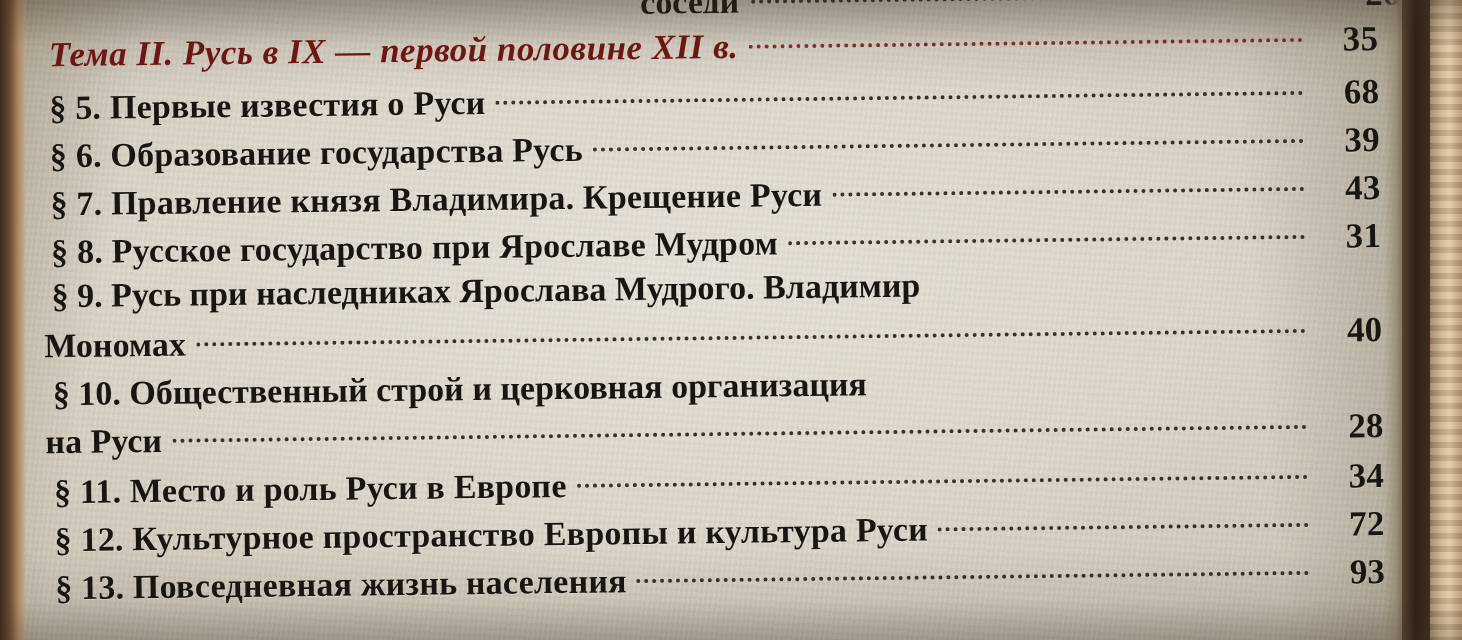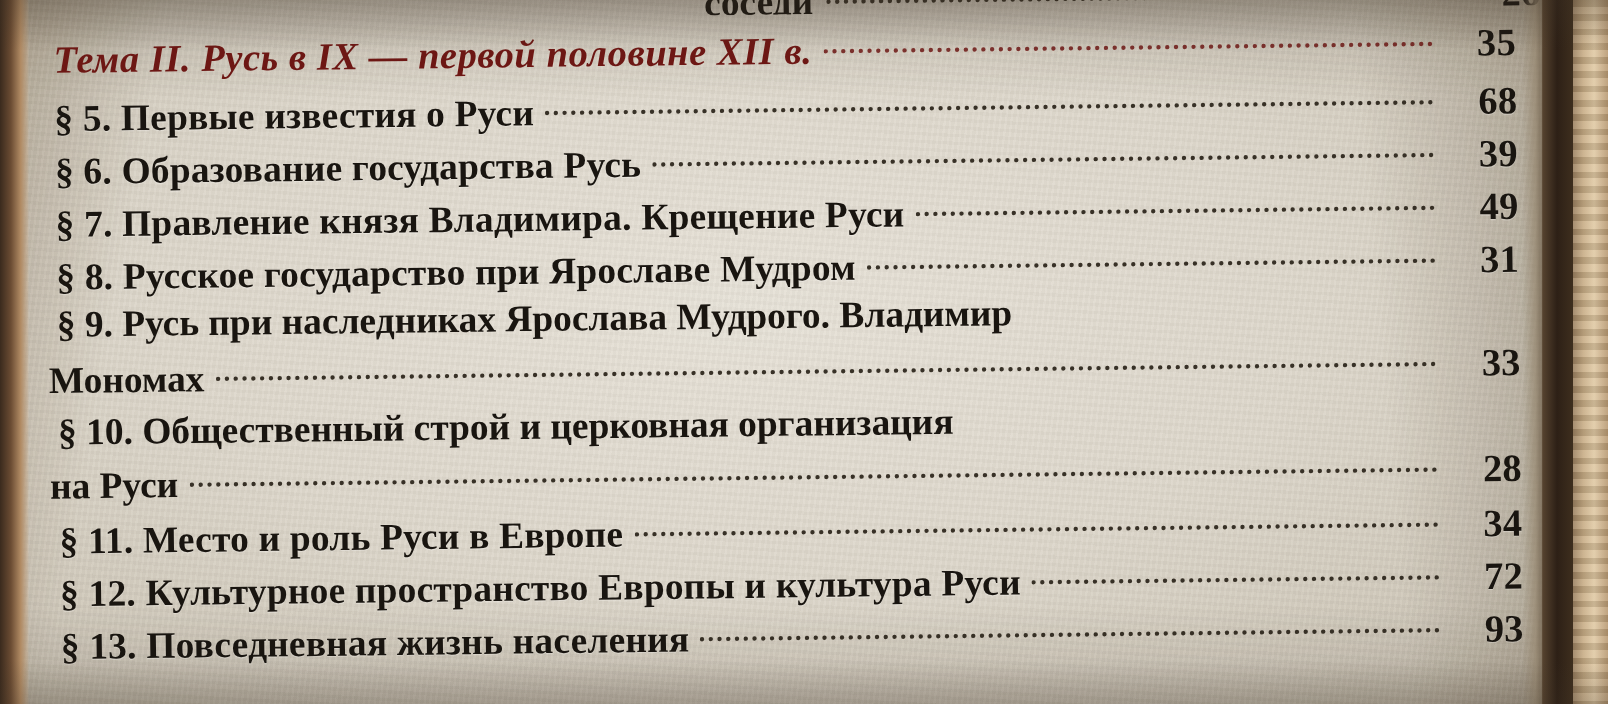--- a/index.html
+++ b/index.html
@@ -208,34 +208,34 @@
 
     <div class="toc-line" style="left:8px; top:130px; width:1330px;">
       <span class="toc-label">§ 6. Образование государства Русь</span>
       <span class="leaders"></span>
       <span class="page-num">39</span>
     </div>
 
     <div class="toc-line" style="left:8px; top:178px; width:1330px;">
       <span class="toc-label">§ 7. Правление князя Владимира. Крещение Руси</span>
       <span class="leaders"></span>
-      <span class="page-num">49</span>
+      <span class="page-num">43</span>
     </div>
 
     <div class="toc-line" style="left:8px; top:226px; width:1330px;">
       <span class="toc-label">§ 8. Русское государство при Ярославе Мудром</span>
       <span class="leaders"></span>
       <span class="page-num">31</span>
     </div>
 
     <div class="wrap-line" style="left:8px; top:274px;">§ 9. Русь при наследниках Ярослава Мудрого. Владимир</div>
     <div class="wrap-second" style="left:0px; top:320px; width:1338px;">
       <span class="toc-label">Мономах</span>
       <span class="leaders"></span>
-      <span class="page-num">33</span>
+      <span class="page-num">40</span>
     </div>
 
     <div class="wrap-line" style="left:8px; top:372px;">§ 10. Общественный строй и церковная организация</div>
     <div class="wrap-second" style="left:0px; top:416px; width:1338px;">
       <span class="toc-label">на Руси</span>
       <span class="leaders"></span>
       <span class="page-num">28</span>
     </div>
 
     <div class="toc-line" style="left:8px; top:466px; width:1330px;">

